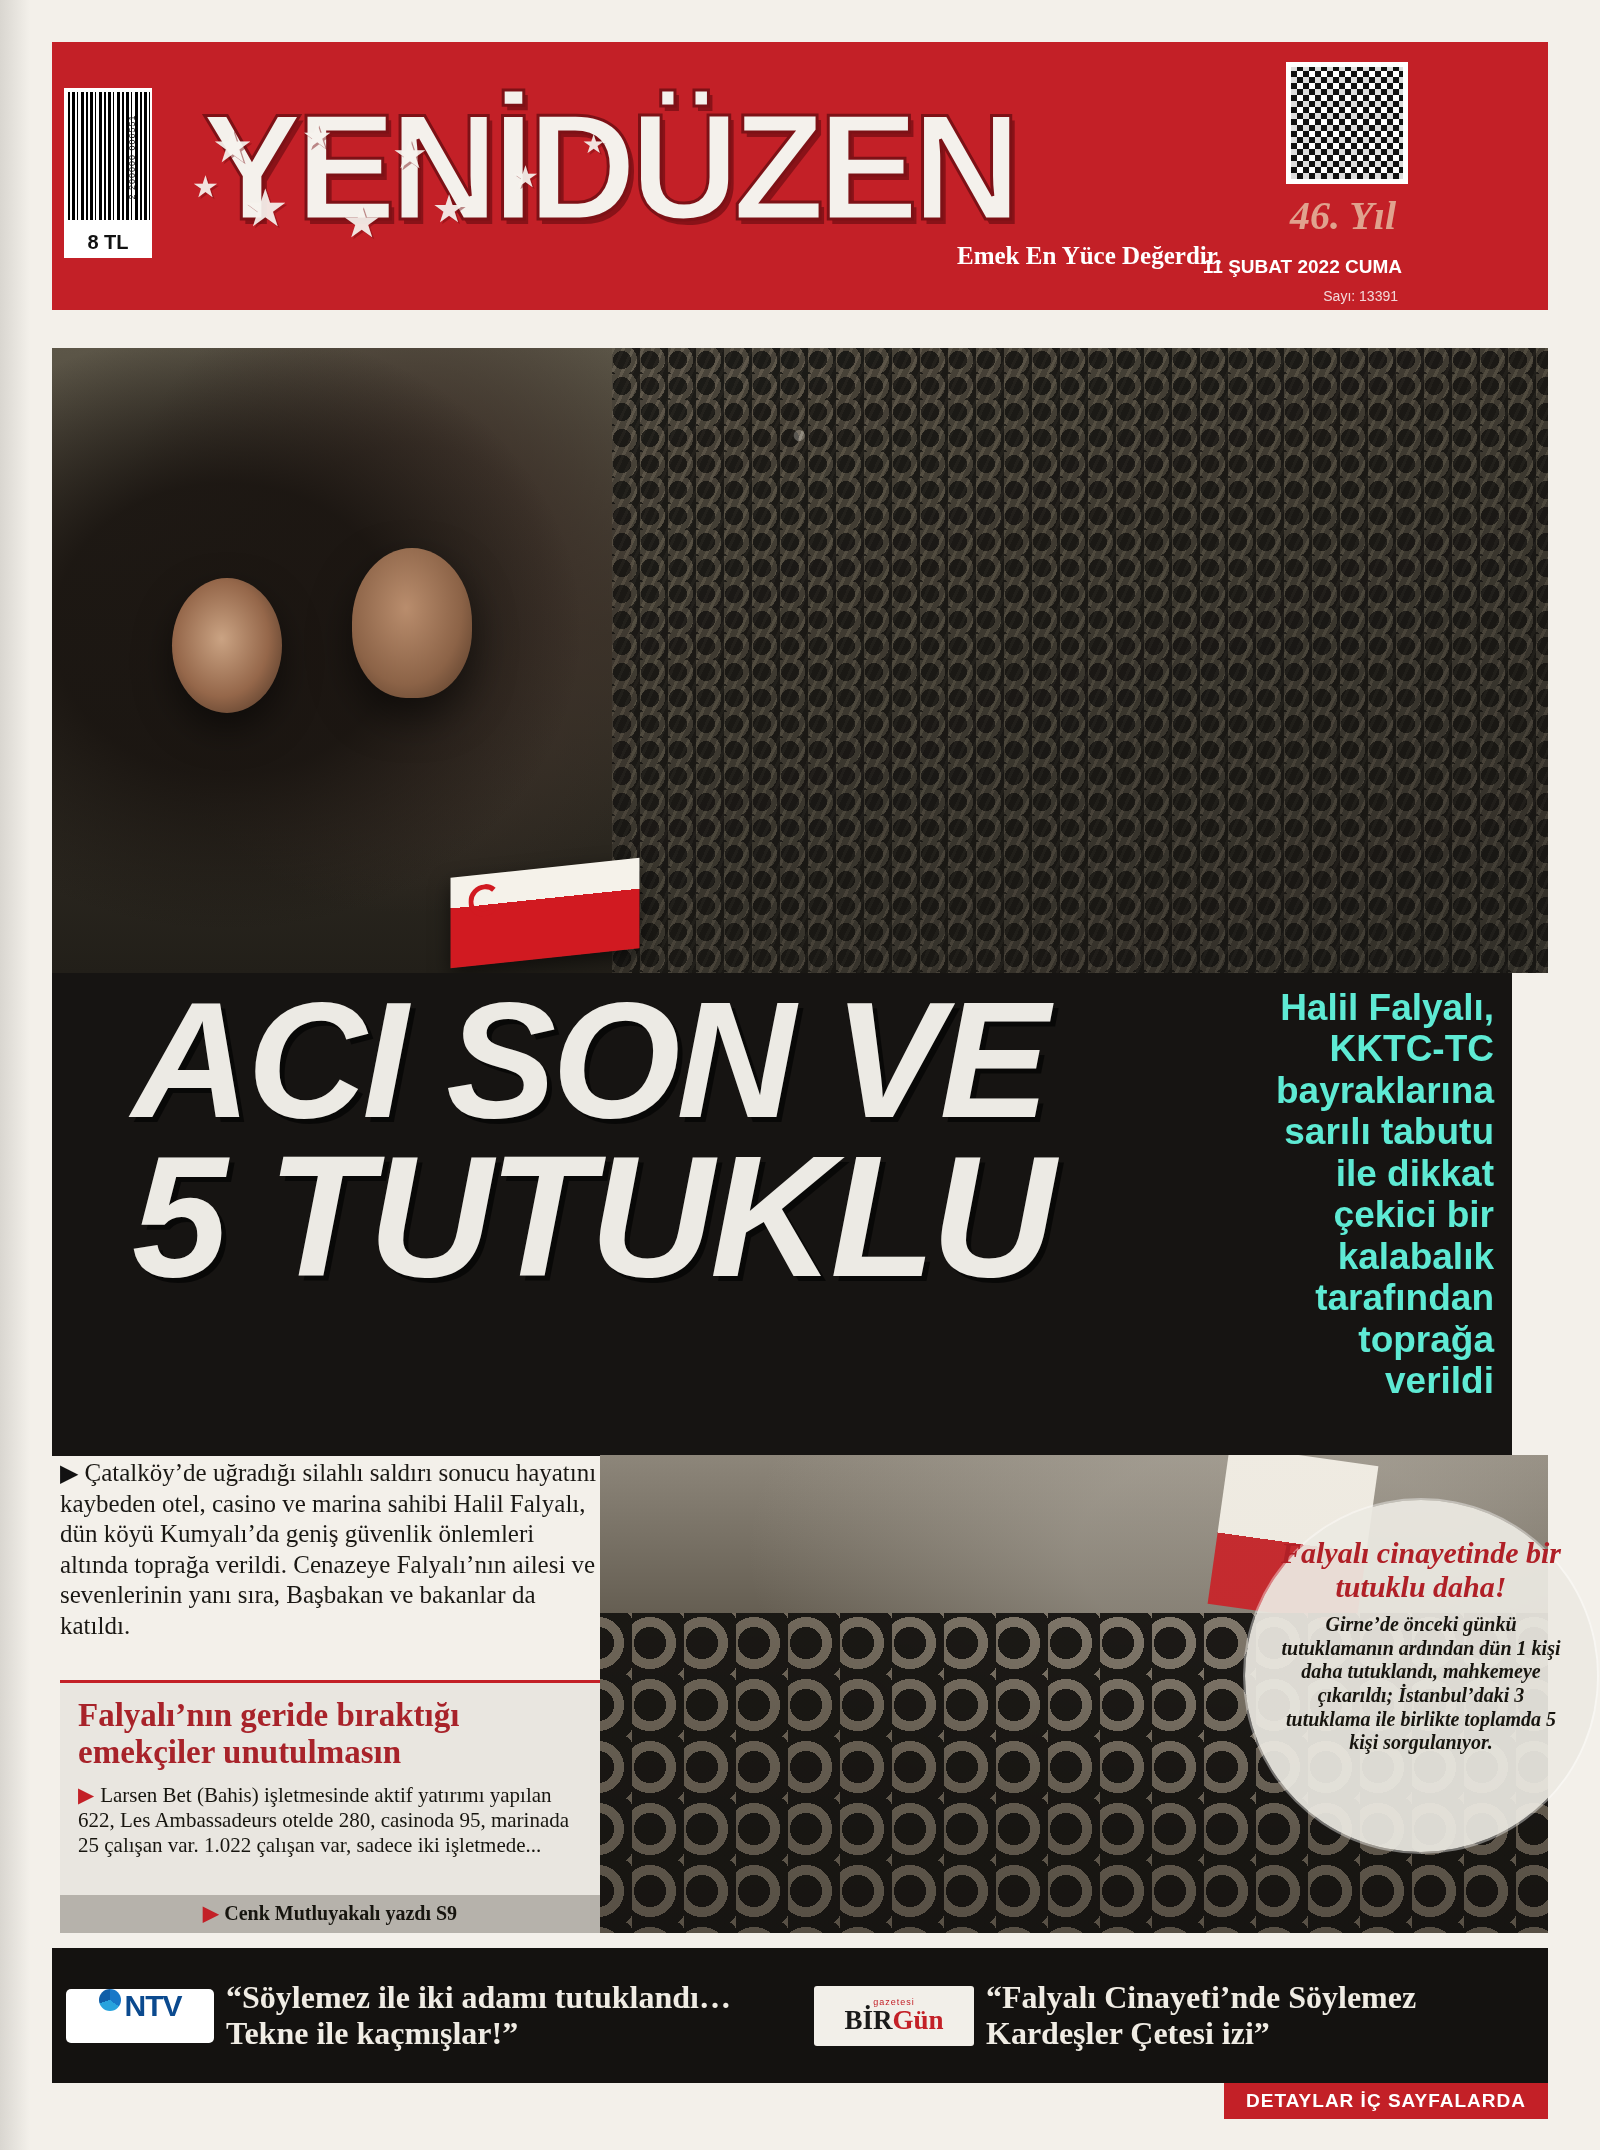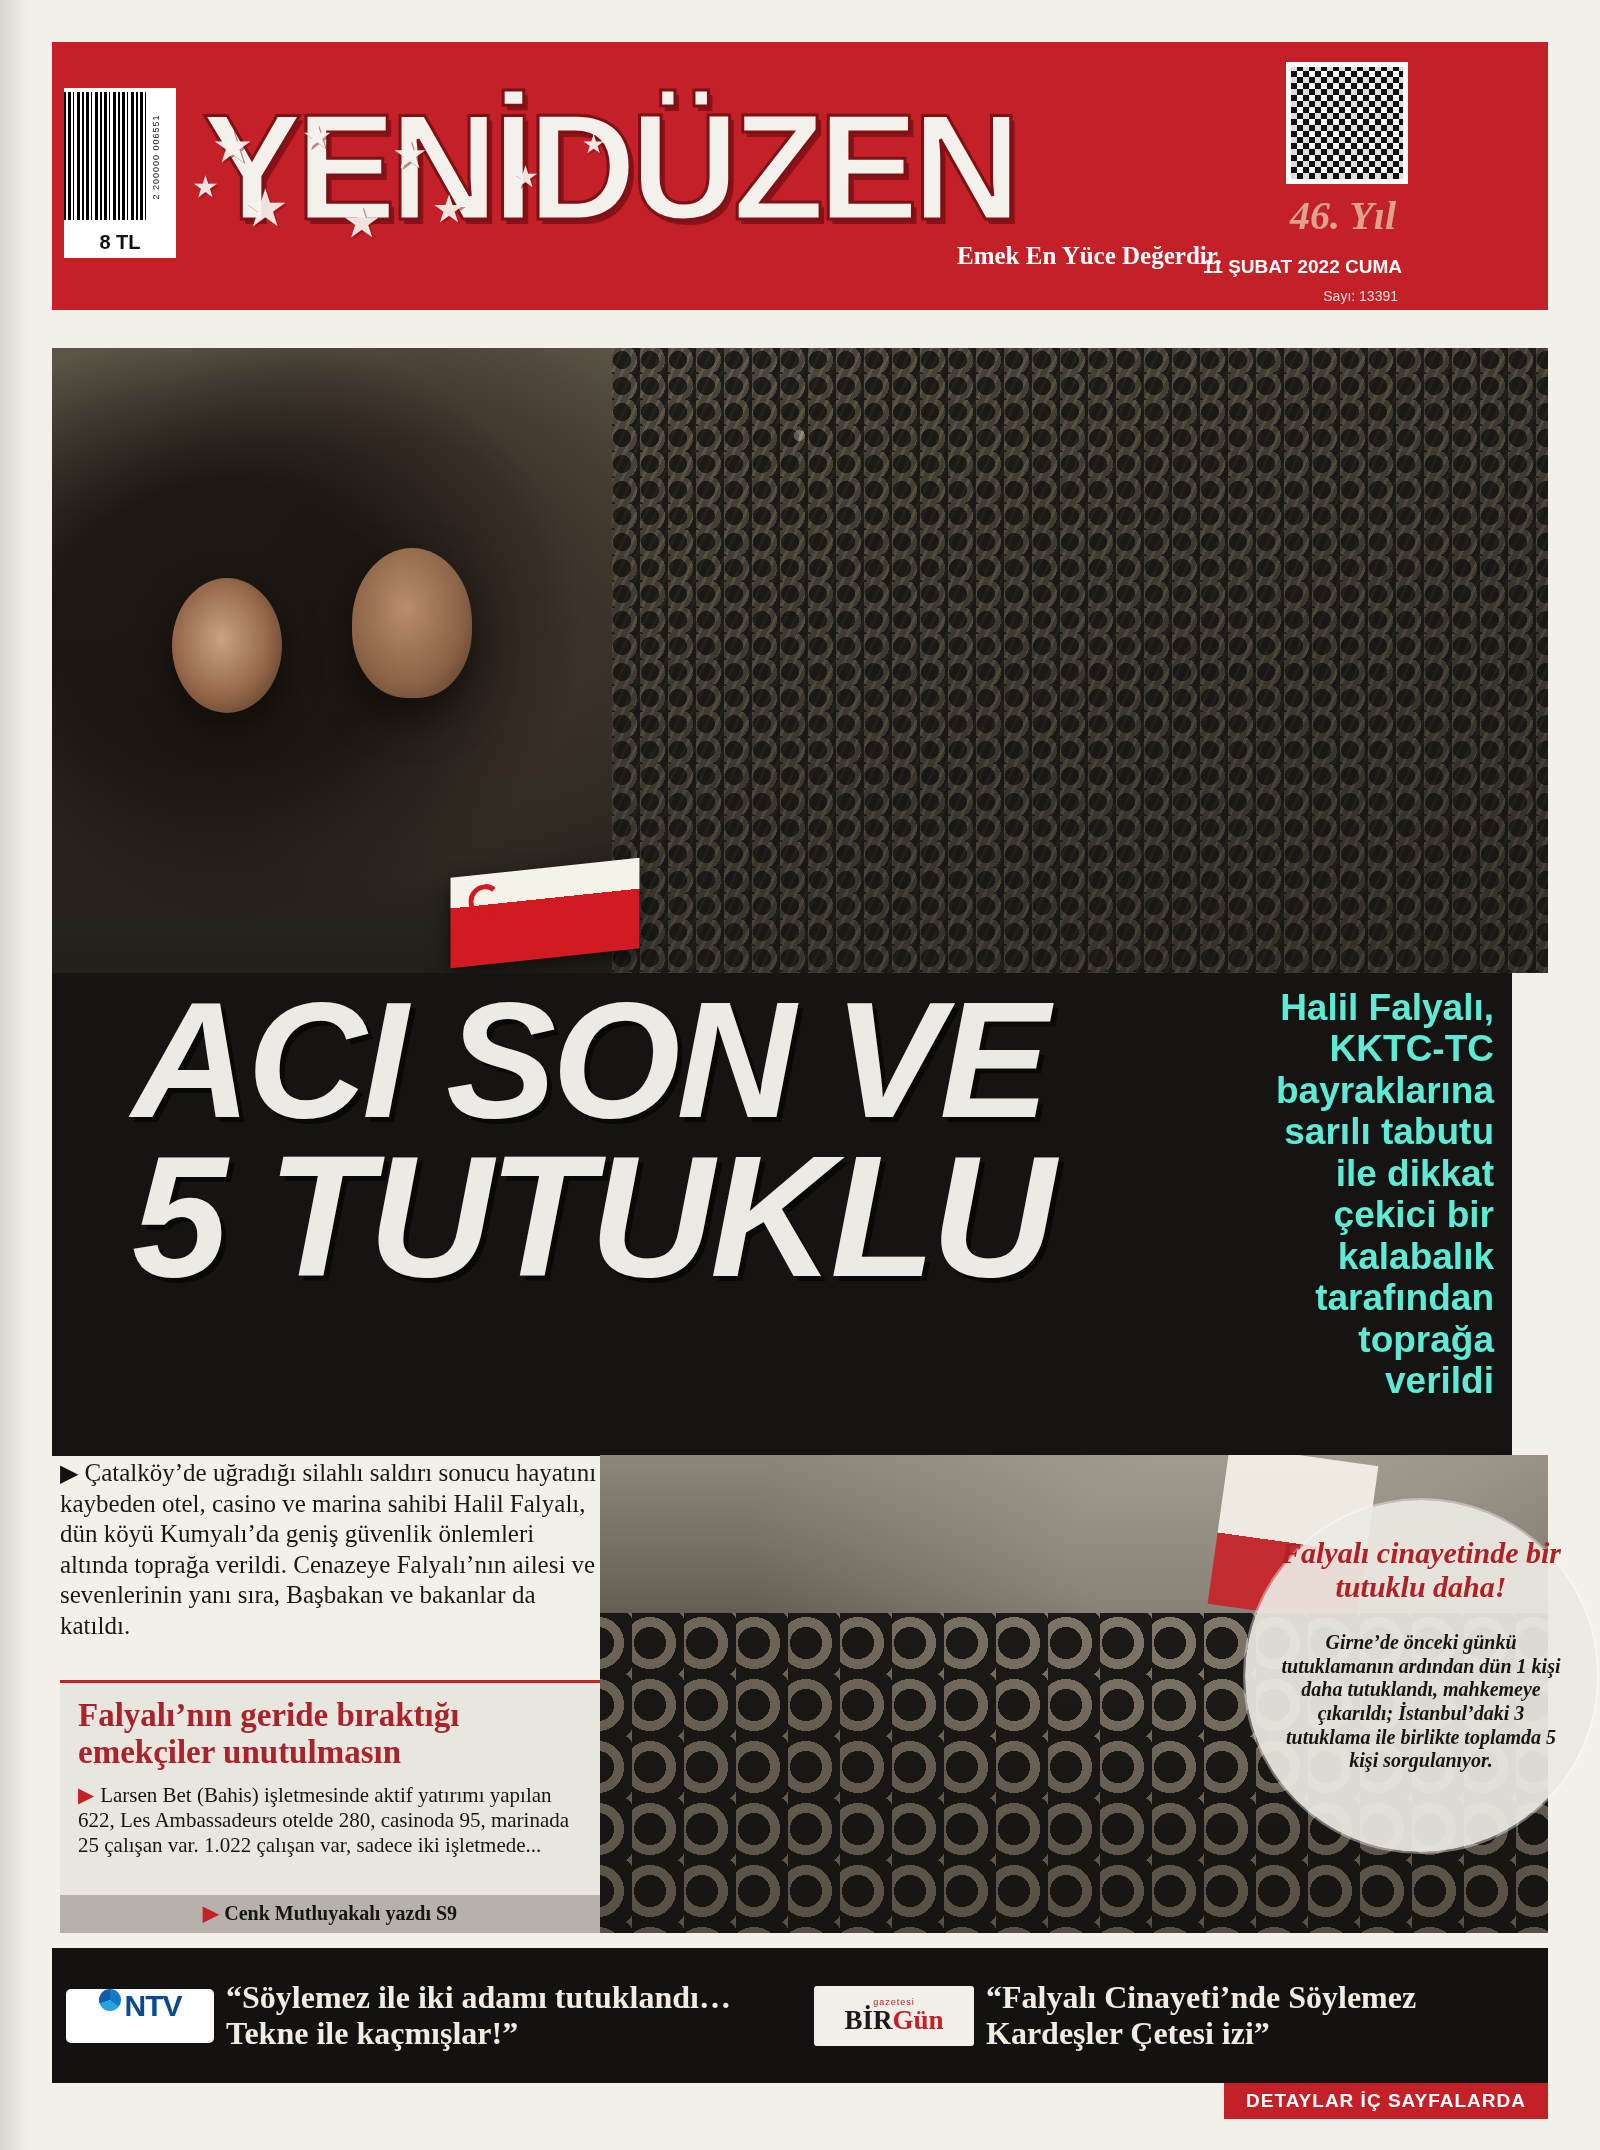--- a/index.html
+++ b/index.html
@@ -27,25 +27,25 @@
     background: #c32027;
     overflow: hidden;
   }
   .masthead-inner {
     position: relative;
     width: 100%; height: 100%;
   }
   .barcode {
     position: absolute;
     left: 12px; top: 46px;
-    width: 112px; height: 170px;
+    width: 88px; height: 170px;
     background: #ffffff;
     display: flex;
     flex-direction: column;
-    align-items: flex-start;
+    align-items: flex-end;
   }
   .barcode .bars {
     width: 84px; height: 128px;
     margin-top: 4px;
     background: repeating-linear-gradient(90deg,
       #000 0 2px, #fff 2px 4px, #000 4px 7px, #fff 7px 9px,
       #000 9px 10px, #fff 10px 13px, #000 13px 16px, #fff 16px 18px);
   }
   .barcode .bnum {
     font-family: "Liberation Sans", sans-serif;
@@ -333,21 +333,21 @@
   }
   .circle-title {
     font-family: "Liberation Serif", serif;
     font-weight: bold;
     font-style: italic;
     font-size: 30px;
     line-height: 1.12;
     color: #b02027;
   }
   .circle-body {
-    margin-top: 28px;
+    margin-top: 10px;
     font-family: "Liberation Serif", serif;
     font-style: italic;
     font-weight: bold;
     font-size: 20px;
     line-height: 1.18;
     color: #17150f;
   }
   
   .bottom-strip {
     position: absolute;

